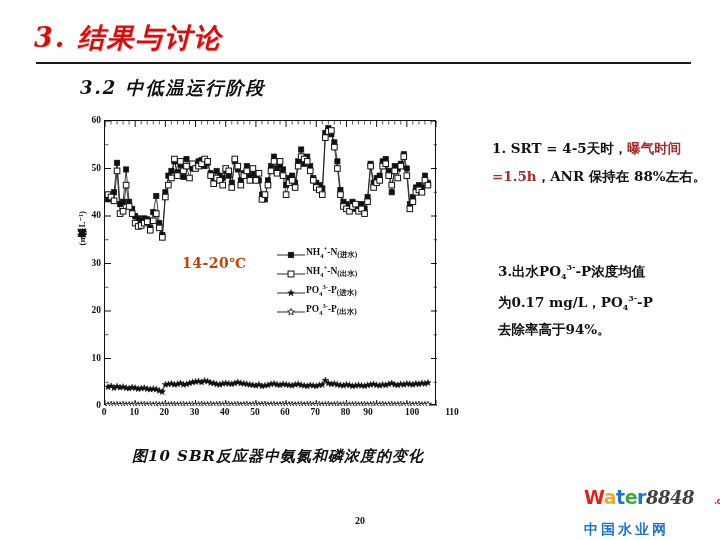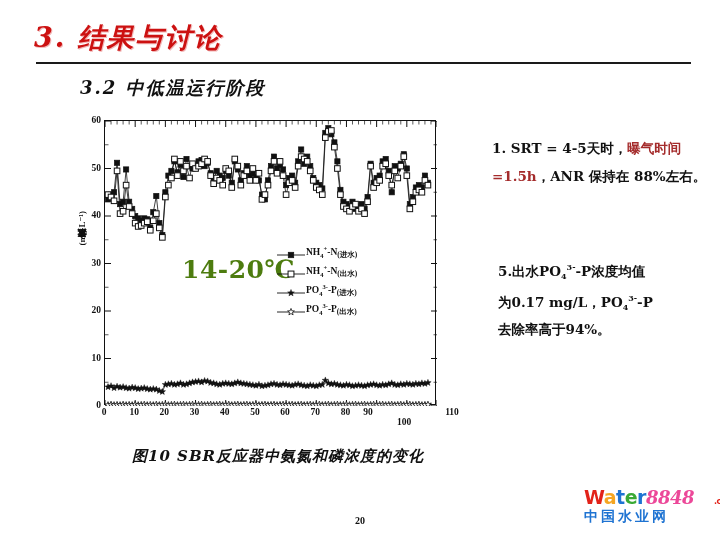--- a/index.html
+++ b/index.html
@@ -122,23 +122,23 @@
     color: #111;
     letter-spacing: 1px;
     white-space: nowrap;
   }
 
   
   .temp-anno {
     position: absolute;
     left: 104px; top: 140px;
     font-family: "DejaVu Serif", "Liberation Serif", serif;
-    font-size: 25px;
-    font-weight: bold;
-    color: #4d7c0f;
+    font-size: 14px;
+    font-weight: bold;
+    color: #c2410c;
     letter-spacing: 0.5px;
     white-space: nowrap;
   }
 
   
   .legend {
     position: absolute;
     left: 198px; top: 128px;
     width: 140px;
   }
@@ -209,30 +209,30 @@
   .wm-top .c1 { color: #e2231a; }
   .wm-top .c2 { color: #f5a623; }
   .wm-top .c3 { color: #1e73d2; }
   .wm-top .c4 { color: #3aa935; }
   .wm-top .c5 { color: #1e73d2; }
   .wm-num {
     font-family: "DejaVu Serif", "Liberation Serif", serif;
     font-style: italic;
     font-size: 18px;
     font-weight: bold;
-    color: #ec4899;
+    color: #404040;
   }
   .wm-dotcom { font-size: 8px; color: #e2231a; font-weight: bold; padding-left: 20px; }
   .wm-bottom {
     font-family: "DejaVu Sans", "Liberation Sans", sans-serif;
     font-size: 14px;
     font-weight: bold;
     color: #1e73d2;
     letter-spacing: 3px;
-    margin-top: 1px;
+    margin-top: 14px;
     white-space: nowrap;
   }
 </style>
 </head>
 <body>
 
 <div id="slide">
 
   <div class="slide-title">3. 结果与讨论</div>
   <div class="title-rule"></div>
@@ -841,21 +841,21 @@
         <span style="left: 0px;">0</span>
         <span style="left: 30.1818px;">10</span>
         <span style="left: 60.3636px;">20</span>
         <span style="left: 90.5455px;">30</span>
         <span style="left: 120.727px;">40</span>
         <span style="left: 150.909px;">50</span>
         <span style="left: 181.091px;">60</span>
         <span style="left: 211.273px;">70</span>
         <span style="left: 241.455px;">80</span>
         <span style="left: 264px;">90</span>
-        <span style="left: 300px; margin-top: 10px;">100</span>
+        <span style="left: 308px;">100</span>
         <span style="left: 332px; margin-left: 16px;">110</span>
       </div>
 
     <div class="temp-anno">14-20℃</div>
 
     <div class="legend" id="legend-box">
         <div class="legend-row">
           <div class="legend-marker"><svg width="30" height="12" viewBox="0 0 30 12">
               <g>
                 <line x1="1" y1="6" x2="29" y2="6" stroke="#111" stroke-width="0.9"></line>
@@ -895,21 +895,21 @@
 
     <div class="fig-caption">图10 SBR反应器中氨氮和磷浓度的变化</div>
   </div>
 
   <div class="bullets">
     <div class="bullet-1">
       <span>1. SRT = 4-5天时，</span><span class="hl">曝气时间=1.5h</span><span>，ANR 保持在 88%左右。</span>
     </div>
 
     <div class="bullet-2">
-      <span>5.出水PO</span><sub>4</sub><sup>3-</sup><span>-P浓度均值</span><br>
+      <span>3.出水PO</span><sub>4</sub><sup>3-</sup><span>-P浓度均值</span><br>
       <span>为0.17 mg/L，PO</span><sub>4</sub><sup>3-</sup><span>-P</span><br>
       <span>去除率高于94%。</span>
     </div>
   </div>
 
   <div class="page-no">20</div>
 
   <div class="watermark">
     <div class="wm-top"><span class="c1">W</span><span class="c2">a</span><span class="c3">t</span><span class="c4">e</span><span class="c5">r</span><span class="wm-num">8848</span><span class="wm-dotcom">.com</span></div>
     <div class="wm-bottom">中国水业网</div>

